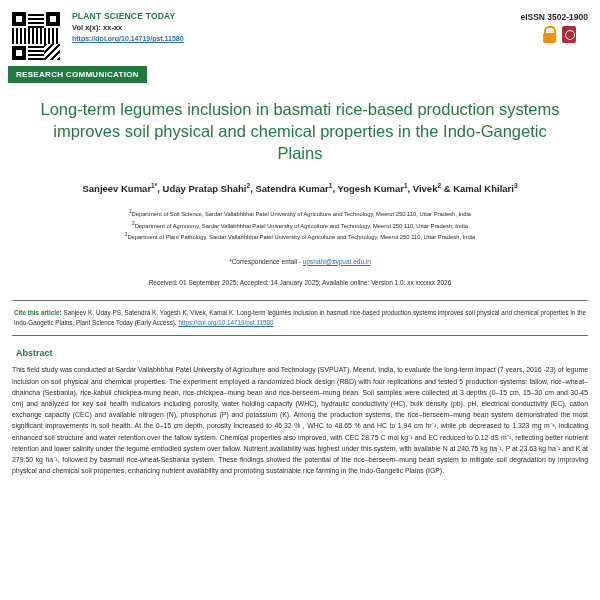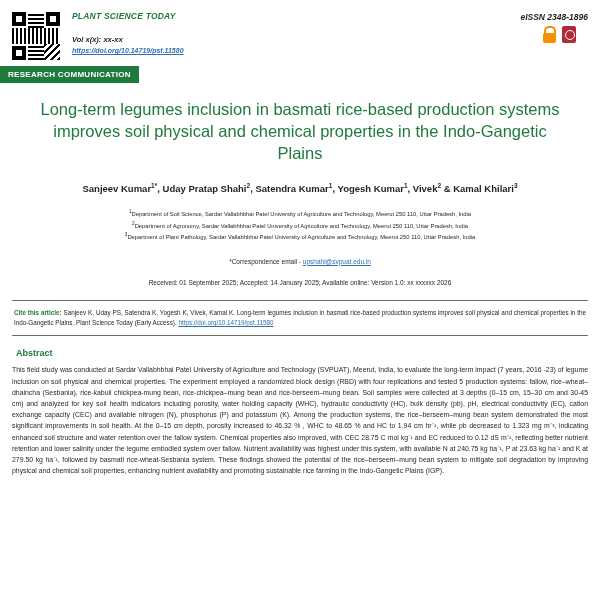--- a/index.html
+++ b/index.html
@@ -6,57 +6,57 @@
   body {
     width:600px; height:600px;
     background:#ffffff;
     font-family:"Liberation Sans", sans-serif;
     color:#231f20;
     overflow:hidden;
   }
   .page { position:relative; width:600px; height:600px; box-sizing:border-box; }
 
   
-  .masthead { display:flex; align-items:flex-start; padding:10px 12px 0 12px;font-style:italic; }
+  .masthead { display:flex; align-items:flex-start; padding:10px 12px 0 12px; }
   .qr { width:48px; height:48px; flex:0 0 48px; margin-top:2px;
         background:
           linear-gradient(#000,#000) 0 0/14px 14px no-repeat,
           linear-gradient(#000,#000) 34px 0/14px 14px no-repeat,
           linear-gradient(#000,#000) 0 34px/14px 14px no-repeat,
           repeating-linear-gradient(90deg,#000 0 2px,#fff 2px 4px) 0 16px/48px 16px no-repeat,
           repeating-linear-gradient(0deg,#000 0 2px,#fff 2px 4px) 16px 0/16px 48px no-repeat,
           repeating-linear-gradient(135deg,#000 0 2px,#fff 2px 5px) 18px 18px/30px 30px no-repeat;
         background-color:#fff;
         border:0;
         position:relative;
   }
   .qr::after{
     content:"";
     position:absolute; left:4px; top:4px; width:6px; height:6px; background:#fff;
     box-shadow: 34px 0 0 0 #fff, 0 34px 0 0 #fff,
                 -2px -2px 0 2px #000, 32px -2px 0 2px #000, -2px 32px 0 2px #000;
   }
   .journal-block { margin-left:12px; flex:1 1 auto; padding-top:1px; }
   .journal-title { color:#1f7a3d; font-weight:bold; font-size:8.5px; letter-spacing:.2px; }
-  .journal-vol { color:#231f20; font-weight:bold; font-size:7.5px; margin-top:14px; }
+  .journal-vol { color:#231f20; font-weight:bold; font-size:7.5px; margin-top:2px; }
   .journal-doi { color:#2f6fb5; font-weight:bold; font-size:7px; margin-top:3px; text-decoration:underline; }
   .issn { font-size:8.5px; font-weight:bold; color:#231f20; padding-top:2px; white-space:nowrap; }
 
   .icon-row { display:flex; gap:6px; justify-content:flex-end; padding:4px 12px 0 0; }
   .oa-icon { width:13px; height:17px; position:relative; }
   .oa-icon .shackle { position:absolute; left:1px; top:0; width:8px; height:8px;
       border:2px solid #f39200; border-bottom:none; border-radius:5px 5px 0 0; }
   .oa-icon .body { position:absolute; left:0; top:7px; width:13px; height:10px;
       background:#f39200; border-radius:2px; }
   .cc-icon { width:14px; height:17px; background:#b02a37; border-radius:2px; position:relative; }
   .cc-icon::after{ content:""; position:absolute; left:3px; top:4px; width:8px; height:8px;
       border:1.5px solid #fff; border-radius:50%; }
 
   .rc-badge { display:inline-block; background:#1f7a3d; color:#fff; font-weight:bold;
-              font-size:8px; letter-spacing:.3px; padding:4px 8px; margin:6px 0 0 0; }
+              font-size:8px; letter-spacing:.3px; padding:4px 8px; margin:6px 0 0 8px; }
 
   
   .title {
     color:#1f7a3d; font-weight:normal; text-align:center;
     font-size:16.5px; line-height:1.32;
     margin:16px 34px 0 34px;
   }
 
   
   .authors { text-align:center; font-size:9.5px; font-weight:bold; margin:18px 30px 0 30px; }
@@ -94,21 +94,21 @@
   <div class="masthead">
     <div class="qr"></div>
 
     <div class="journal-block">
       <div class="journal-title">PLANT SCIENCE TODAY</div>
       <div class="journal-vol">Vol x(x): xx-xx</div>
       <div class="journal-doi">https://doi.org/10.14719/pst.11580</div>
     </div>
 
     <div style="display:flex;flex-direction:column;align-items:flex-end;">
-      <div class="issn">eISSN 2348-1896</div>
+      <div class="issn">eISSN 3502-1900</div>
       <div class="icon-row">
         <div class="oa-icon">
           <div class="shackle"></div>
             <div class="body"></div>
         </div>
         <div class="cc-icon"></div>
       </div>
     </div>
   </div>
 

